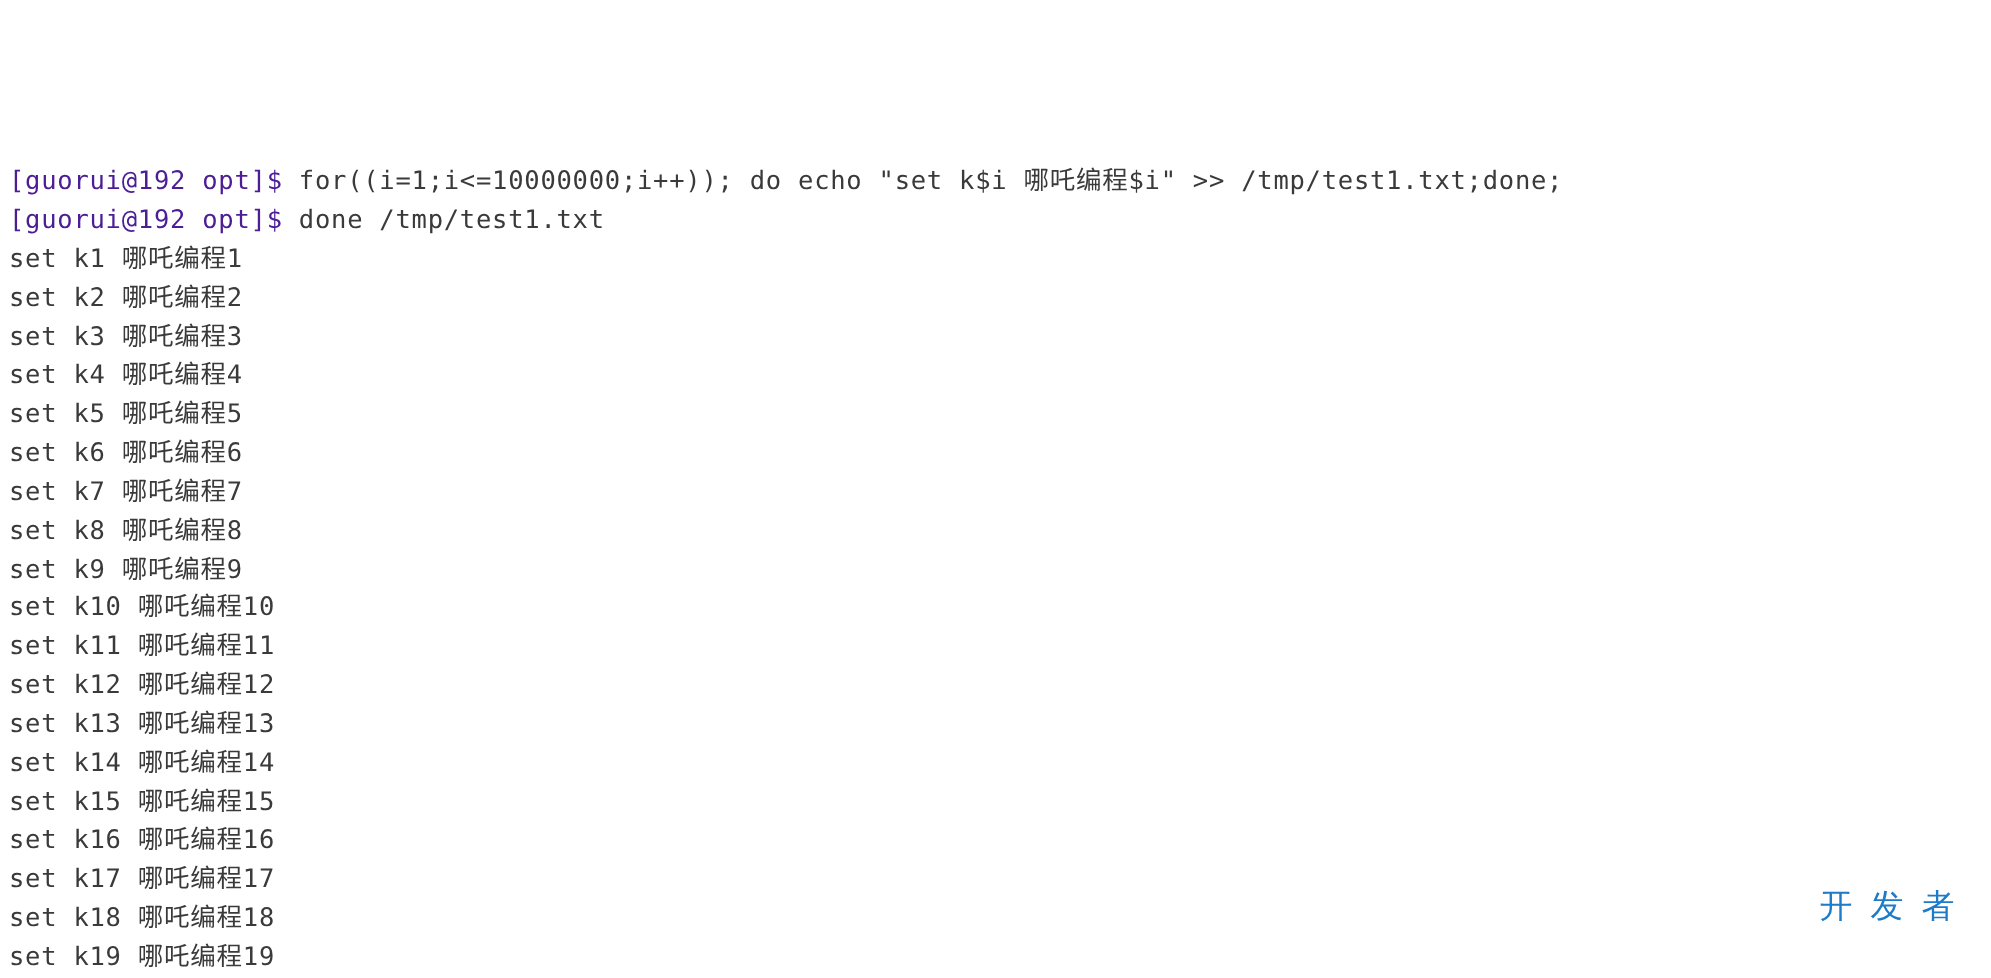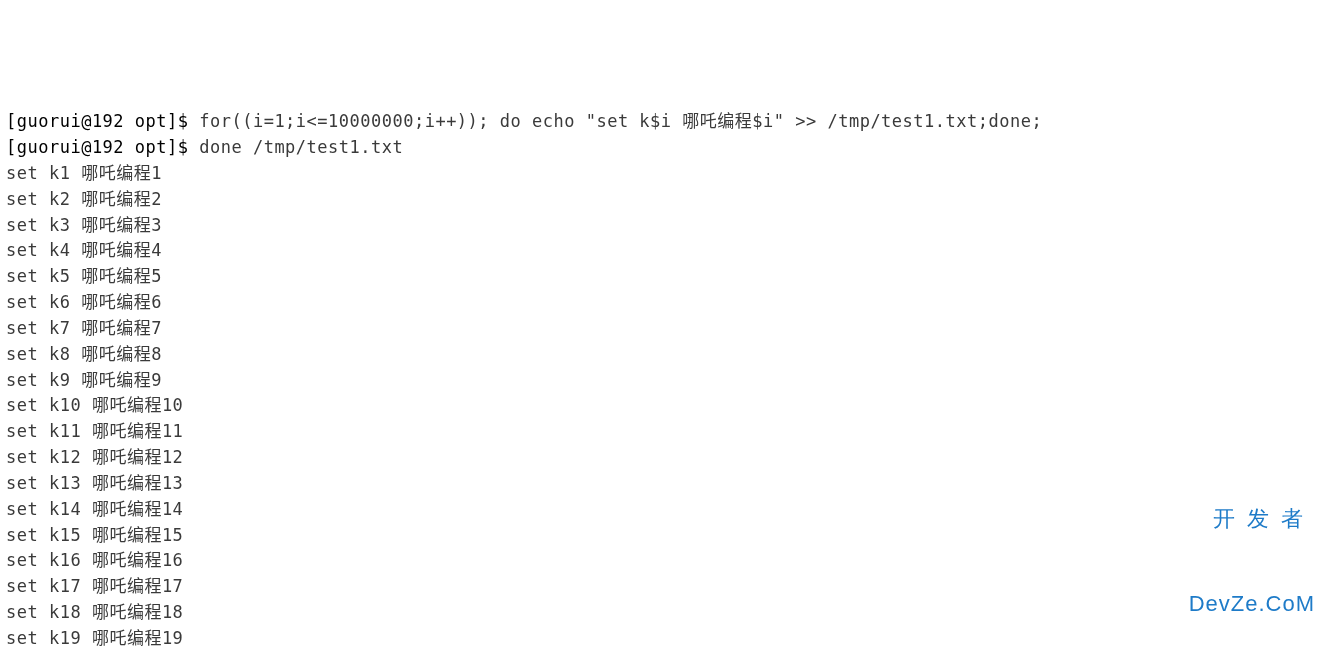--- a/index.html
+++ b/index.html
@@ -10,21 +10,21 @@
       line-height: 1.52;
       color: #3a3a3a;
       background: #ffffff;
       white-space: pre;
       position: relative;
     }
     .terminal {
       letter-spacing: 0.5px;
     }
     .prompt-part {
-      color: #000000;
+      color: #4c1d95;
     }
     .watermark {
       position: fixed;
       bottom: 6px;
       right: 12px;
       text-align: right;
       font-family: Arial, sans-serif;
       pointer-events: none;
     }
     .watermark .line1 {
@@ -66,17 +66,16 @@
 <span>set k17 哪吒编程17</span>
 <span>set k18 哪吒编程18</span>
 <span>set k19 哪吒编程19</span>
 
 
 
 </div>
 
 <div class="watermark">
   <div class="line1">开发者</div>
-  <div class="line2">DevZe.CoM</div>
 </div>
 
 
 
 
 </body></html>

